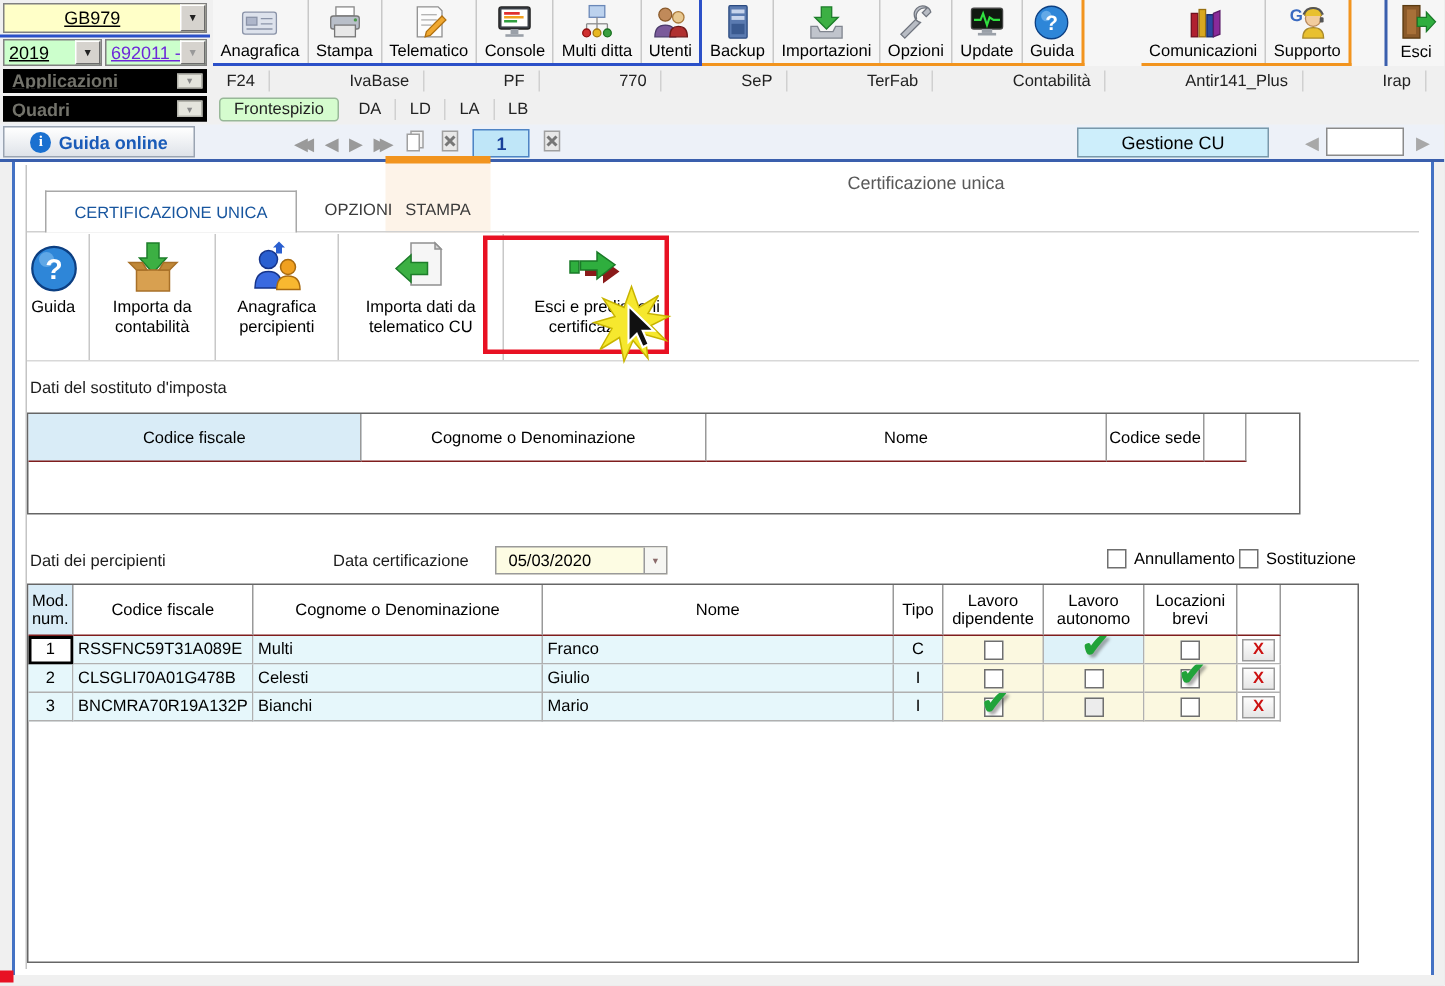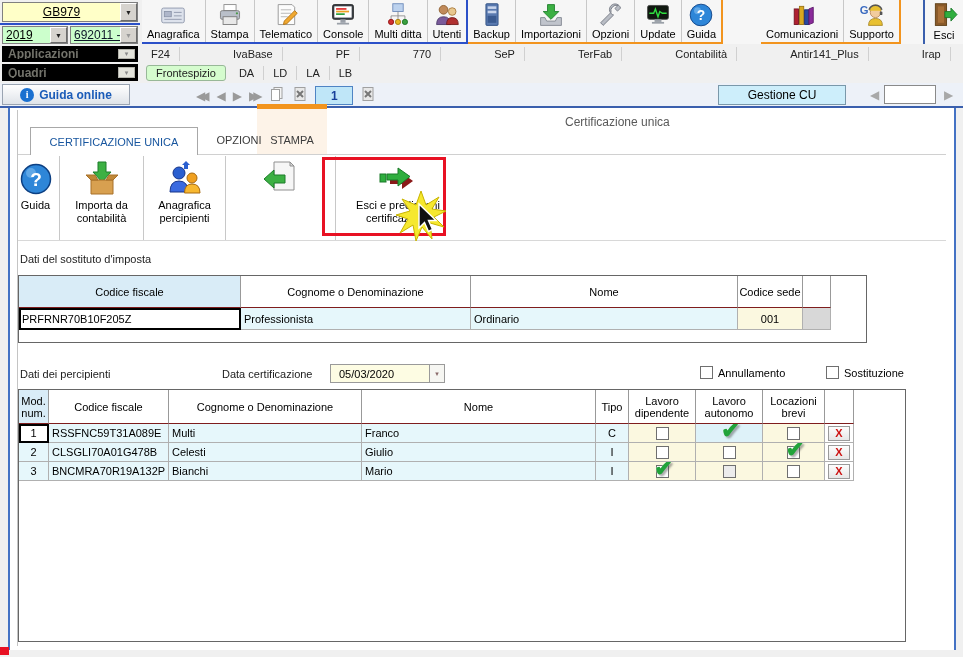--- a/index.html
+++ b/index.html
@@ -11,21 +11,21 @@
   
   .combo { display:flex; align-items:stretch; border:1px solid #808080; background:#ffffc8; }
   .combo .txt { flex:1; display:flex; align-items:center; font-size:12px; padding:0 3px; overflow:hidden; white-space:nowrap;text-decoration:underline; }
   .txt.center { justify-content:center; }
   .ddb { width:17px; background:#d6d3ce; border:1px solid; border-color:#fff #6b6b6b #6b6b6b #fff;
          display:flex; align-items:center; justify-content:center; font-size:7px; color:#222; }
   .combo.green { background:#ccffcc; }
   .combo.flat { background:#000000; border:3px solid #000000; }
   .combo.flat .ddb { background:#e4e4dc; border:1px solid #b4b4ac; color:#8a8a8a; }
   .boldgray { font-weight:bold; color:#73736b; }
-  .dimtext { color:#0f172a; }
+  .dimtext { color:#6d28d9; }
   .blue-underline { background:#2b50c8; }
 
   
   #topbar { left:142px; top:0; width:821px; height:44px; display:flex; align-items:stretch; background:#f6f6f6; }
   .tgroup { display:flex; }
   .tg-blue   { border-bottom:2px solid #2b50c8; border-right:2px solid #2b50c8; }
   .tg-orange { border-bottom:2px solid #f2941e; border-right:2px solid #f2941e; }
   .tbtn { display:flex; flex-direction:column; align-items:center; justify-content:space-between;
           padding:2px 5px 3px; white-space:nowrap; font-size:11px; cursor:default; }
   .tbtn + .tbtn { border-left:1px solid #c8c8c8; }
@@ -410,20 +410,21 @@
         <span>Anagrafica percipienti</span>
       </div>
       <div class="abtn asep" style="width:110px;">
         <span class="ic">
             <svg width="38" height="38" viewBox="0 0 38 38">
               <polygon points="12,2 28,2 32,6 32,30 12,30" fill="#f6f6f6" stroke="#909090"></polygon>
               <polygon points="28,2 28,6 32,6" fill="#d8d8d8" stroke="#909090"></polygon>
               <polygon points="2,19 12,10 12,15 23,15 23,23 12,23 12,28" fill="#3cb043" stroke="#1d7d2a"></polygon>
             </svg>
           </span>
+        <span>Importa dati da telematico CU</span>
       </div>
       <div class="abtn" style="width:124px;">
         <span class="ic">
             <svg width="44" height="32" viewBox="0 0 44 32">
               <polygon points="14,15 26,15 26,10 37,18 26,26 26,21 14,21" fill="#8a1a1a"></polygon>
               <rect x="4" y="11" width="6" height="8" fill="#2fae3e" stroke="#1a7a28"></rect>
               <polygon points="11,11 22,11 22,5 34,13.5 22,23 22,17 11,17" fill="#2fae3e" stroke="#1a7a28"></polygon>
             </svg>
           </span>
         <span>Esci e predisponi certificazione</span>
@@ -442,37 +443,29 @@
     <div class="abs seclabel" style="left:10px;top:145px;">Dati del sostituto d'imposta</div>
     <div class="abs gbtable" style="left:8px;top:167px;width:849px;height:68px;">
       <div class="trow" style="height:32px;">
         <div class="hc s-cf hdr-blue">Codice fiscale</div>
         <div class="hc s-cog">Cognome o Denominazione</div>
         <div class="hc s-nome">Nome</div>
         <div class="hc s-sede">Codice sede</div>
         <div class="hc s-mini"></div>
         <div class="fill"></div>
       </div>
-      <div class="trow" style="height:22px;">
-        <div class="dc s-cf sel-cell">PRFRNR70B10F205Z</div>
-        <div class="dc s-cog">Professionista</div>
-        <div class="dc s-nome">Ordinario</div>
-        <div class="dc s-sede center cell-yellow">001</div>
-        <div class="dc s-mini cell-gray"></div>
-        <div class="fill"></div>
-      </div>
     </div>
 
     <div class="abs seclabel" style="left:10px;top:260px;">Dati dei percipienti</div>
     <div class="abs seclabel" style="left:212px;top:260px;">Data certificazione</div>
     <div class="abs datecombo" style="left:320px;top:256px;width:115px;height:19px;">
       <div class="txt">05/03/2020</div>
       <div class="db">▾</div>
     </div>
-    <div class="abs ckrow" style="left:690px;top:258px;">
+    <div class="abs ckrow" style="left:728px;top:258px;">
       <span class="cb"></span>
       <span>Annullamento</span>
     </div>
     <div class="abs ckrow" style="left:816px;top:258px;">
       <span class="cb"></span>
       <span>Sostituzione</span>
     </div>
 
     <div class="abs gbtable" style="left:8px;top:281px;width:888px;height:253px;">
       <div class="trow" style="height:34px;">

